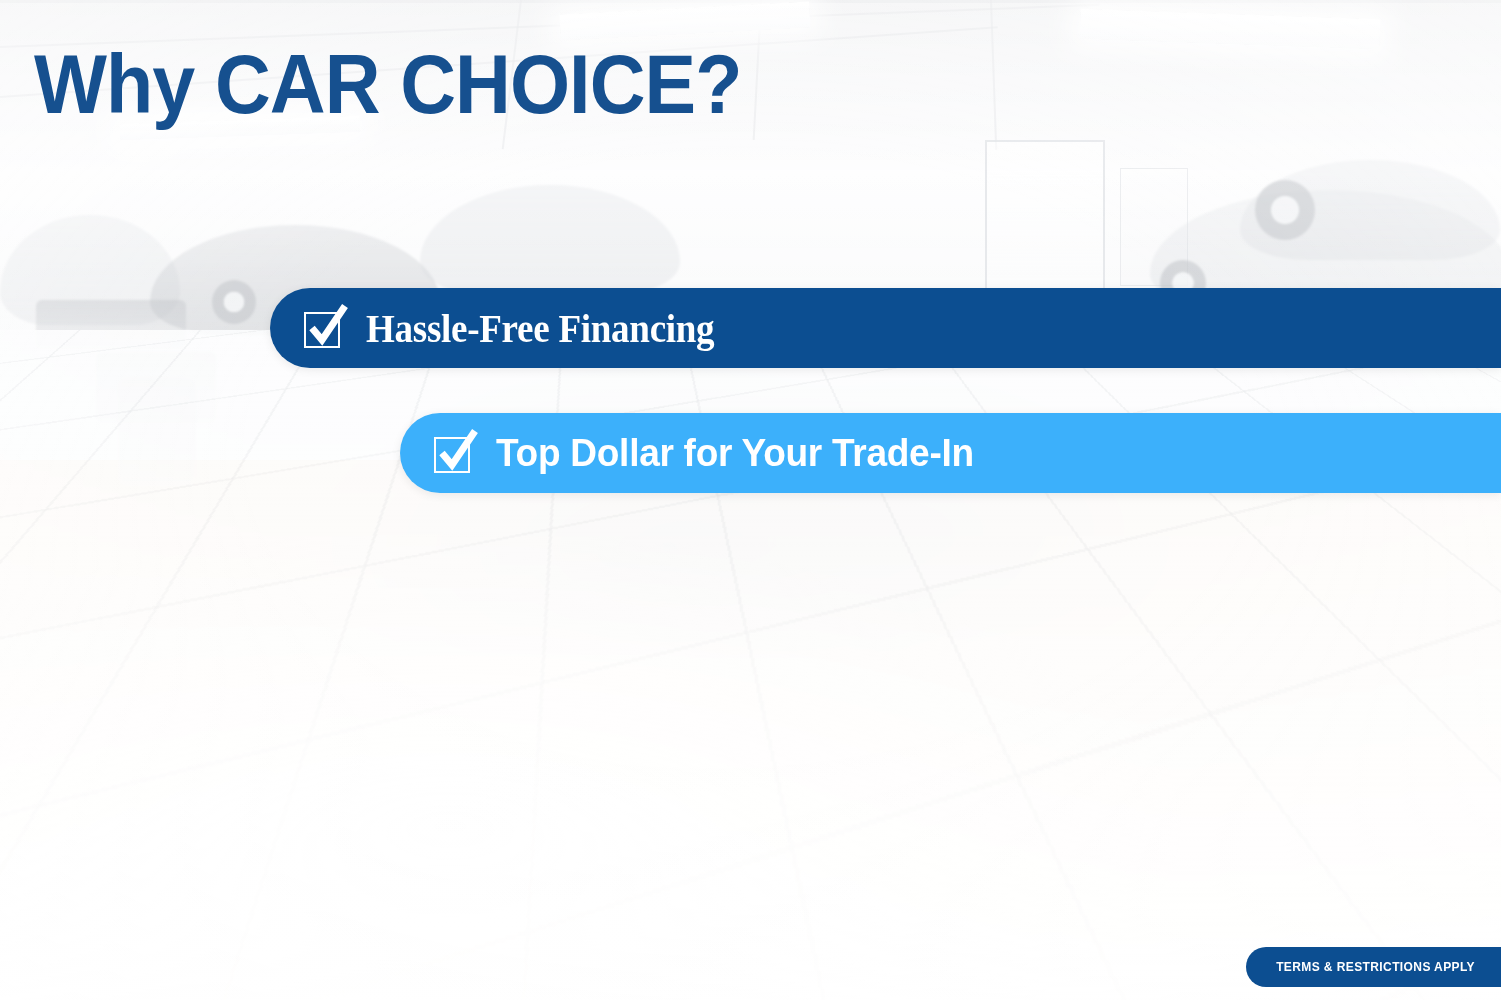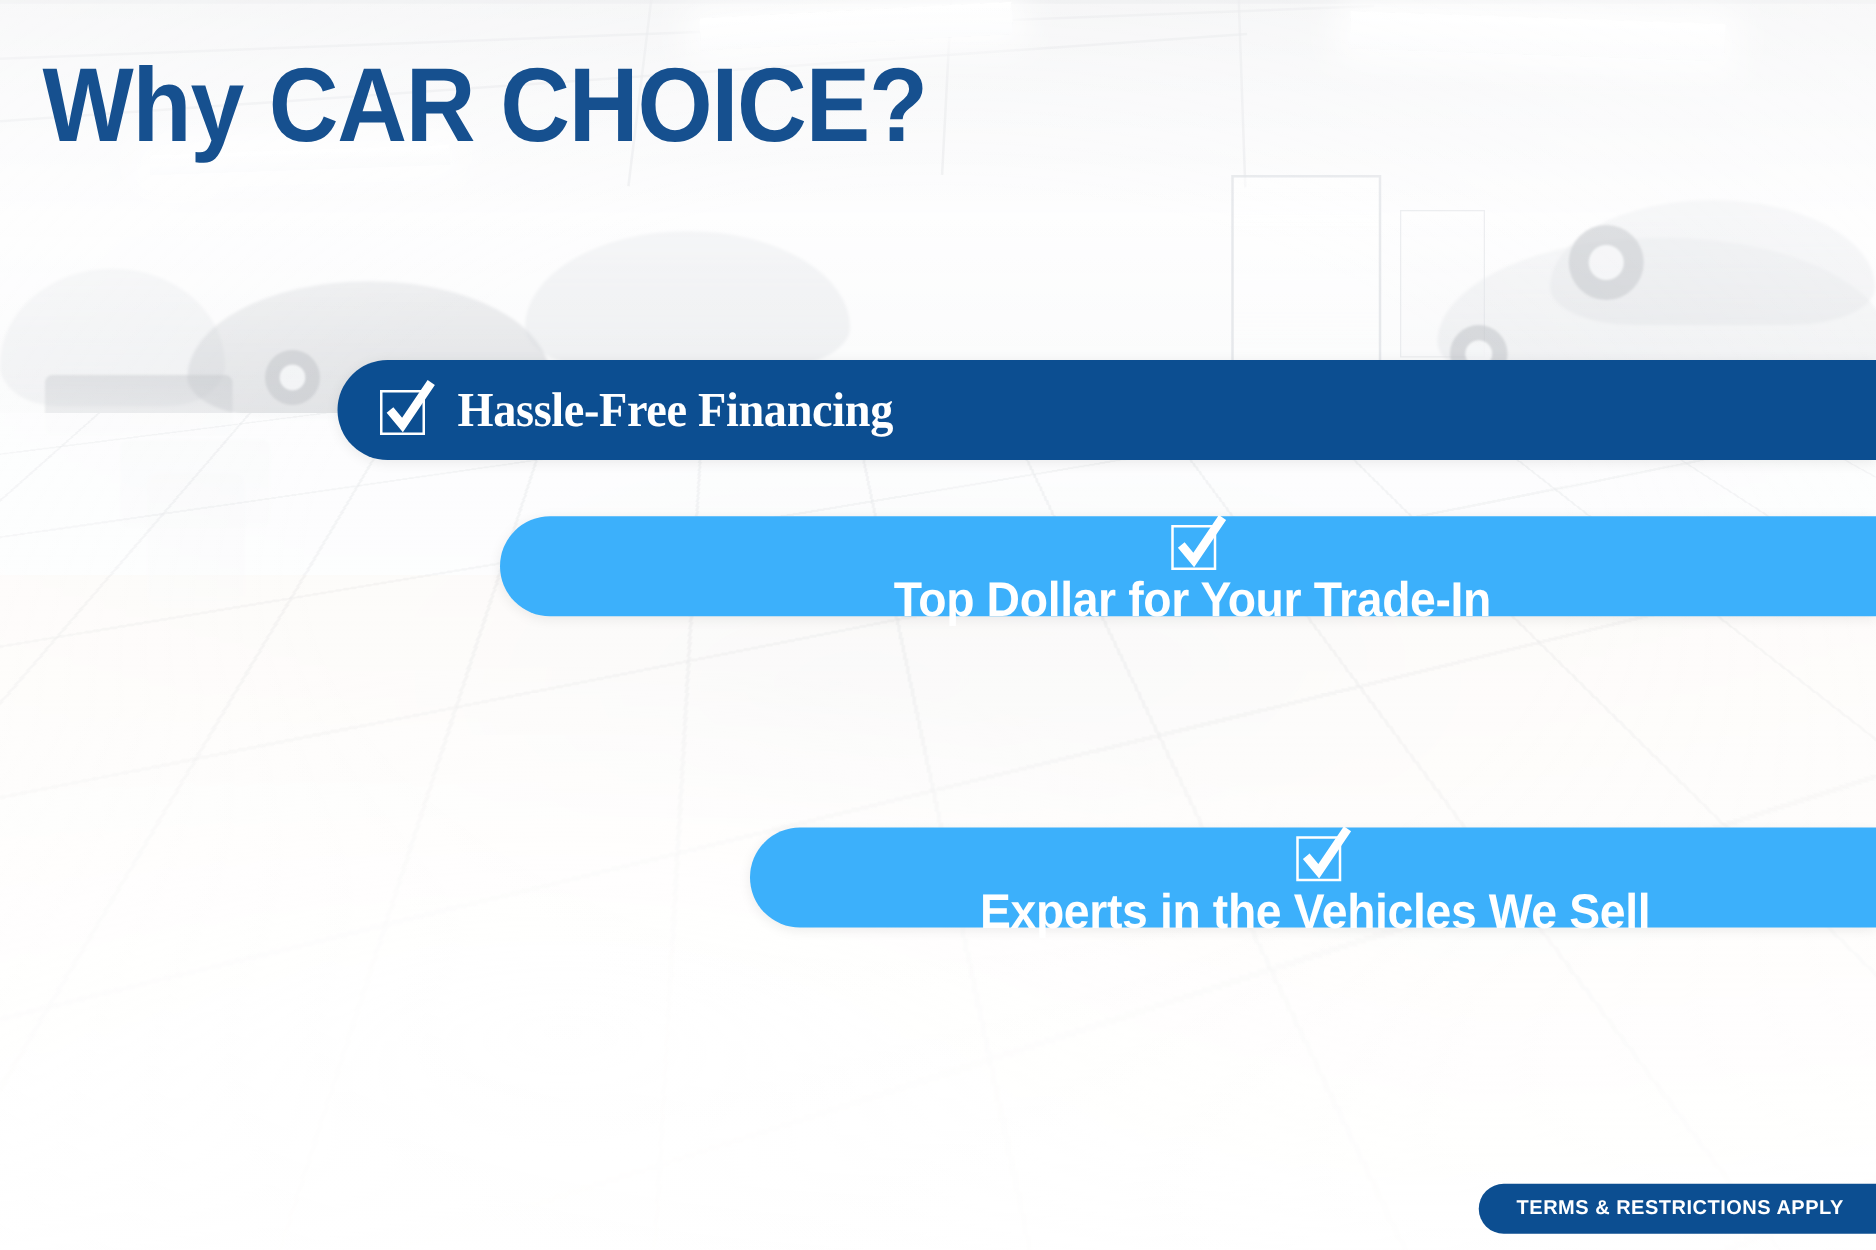--- a/index.html
+++ b/index.html
@@ -140,21 +140,21 @@
     right:0;
     display:flex;
     align-items:center;
     height:80px;
     border-radius:40px 0 0 40px;
     padding-left:32px;
     white-space:nowrap;
     box-shadow:0 2px 10px rgba(0,0,0,.08);
   }
   .bar.navy  { background:#0c4e91;font-family:Liberation Serif, serif; }
-  .bar.sky   { background:#3cb0fb;flex-direction:column; }
+  .bar.sky   { background:#3cb0fb; }
 
   .bar-label {
     color:#ffffff;
     font-size:39px;
     font-weight:bold;
     letter-spacing:-.3px;
     transform:scaleX(.95);
     transform-origin:left center;
   }
 
@@ -188,21 +188,21 @@
   .terms {
     position:absolute;
     right:0; top:947px;
     height:40px;
     display:flex;
     align-items:center;
     padding:0 26px 0 30px;
     background:#0c4e91;
     border-radius:20px 0 0 20px;
     color:#ffffff;
-    font-size:16px;
+    font-size:12px;
     font-weight:bold;
     letter-spacing:.4px;
     white-space:nowrap;
   }
 </style>
 </head>
 <body>
 
 <div id="stage">
 
@@ -266,29 +266,20 @@
       <span class="checkbox">
         <span class="box"></span>
         <svg class="tick" viewBox="0 0 46 46" aria-hidden="true">
           <path d="M9 24 L19 36 L42 2" fill="none" stroke="#ffffff" stroke-width="7" stroke-linecap="butt" stroke-linejoin="miter"></path>
         </svg>
       </span>
       <span class="bar-label">Top Dollar for Your Trade-In</span>
     </div>
 
 
-    <div class="bar sky" id="bar-4">
-      <span class="checkbox">
-        <span class="box"></span>
-        <svg class="tick" viewBox="0 0 46 46" aria-hidden="true">
-          <path d="M9 24 L19 36 L42 2" fill="none" stroke="#ffffff" stroke-width="7" stroke-linecap="butt" stroke-linejoin="miter"></path>
-        </svg>
-      </span>
-      <span class="bar-label">Experts in the Vehicles We Sell</span>
-    </div>
 
 
     <div class="terms">
       <span>TERMS &amp; RESTRICTIONS APPLY</span>
     </div>
 
   </div>
 </div>
 
 </body></html>

